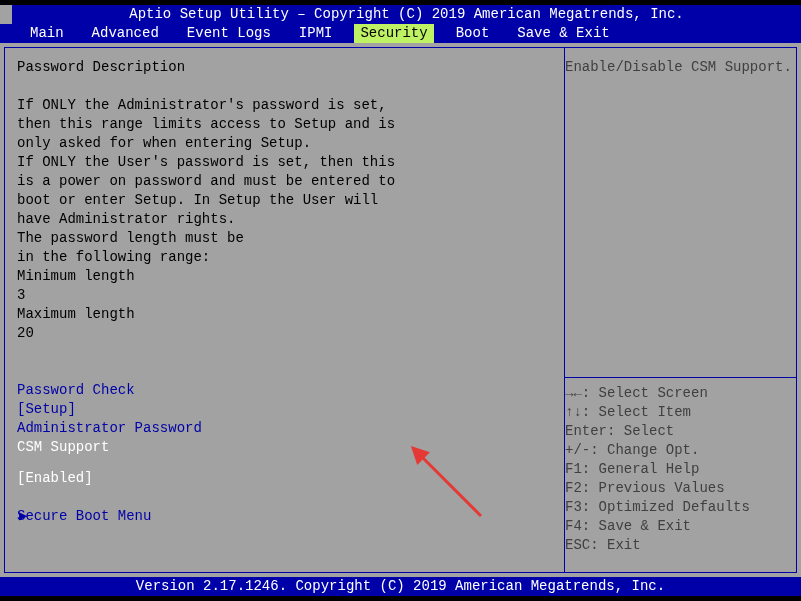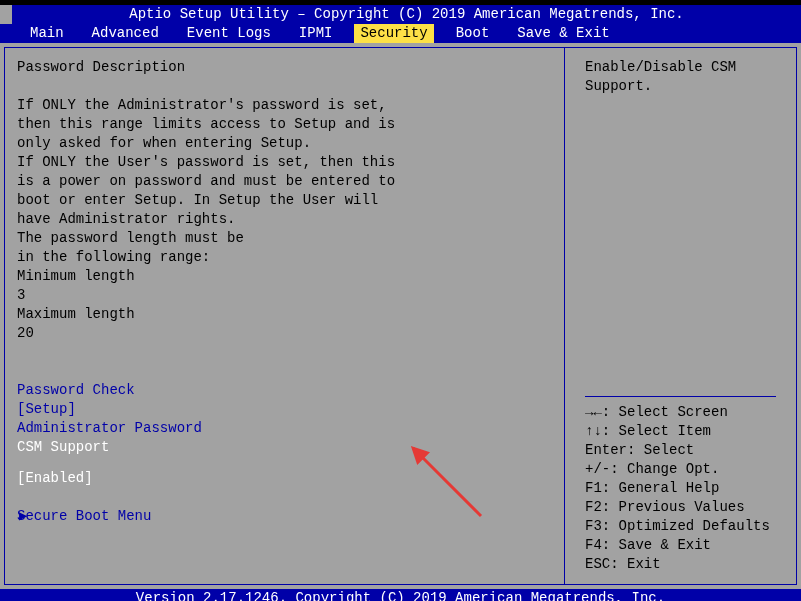--- a/index.html
+++ b/index.html
@@ -20,38 +20,38 @@
     flex-direction: column;
   }
   .bar-blue {
     background: #0000a8;
     color: #fff;
     padding: 0 8px;
   }
   .title-bar { text-align: center; margin-left: 12px; }
   .menu-bar { display: flex; gap: 16px; padding: 0 16px 0 24px; }
   .menu-item { padding: 0 6px; color: #fff; }
-  .menu-item.active { background: #fde047; color: #000; }
+  .menu-item.active { background: #bef264; color: #000; }
   .content {
     flex: 1;
     display: flex;
     margin: 4px 4px;
     border: 1px solid #0000a8;
   }
   .left-pane {
     flex: 1;
     padding: 10px 12px;
     color: #000;
     position: relative;
   }
   .right-pane {
     width: 232px;
     border-left: 1px solid #0000a8;
-    padding: 10px 20px;
-    color: #000000;
+    padding: 10px 0;
+    color: #404040;
     display: flex;
     flex-direction: column;
   }
   .help-text { flex: 0 0 auto; }
   .right-sep {
     border-top: 1px solid #0000a8;
     margin: 300px 0 6px 0;
   }
   .keys div { white-space: pre; }
   .row { display: flex; flex-direction: column; }

